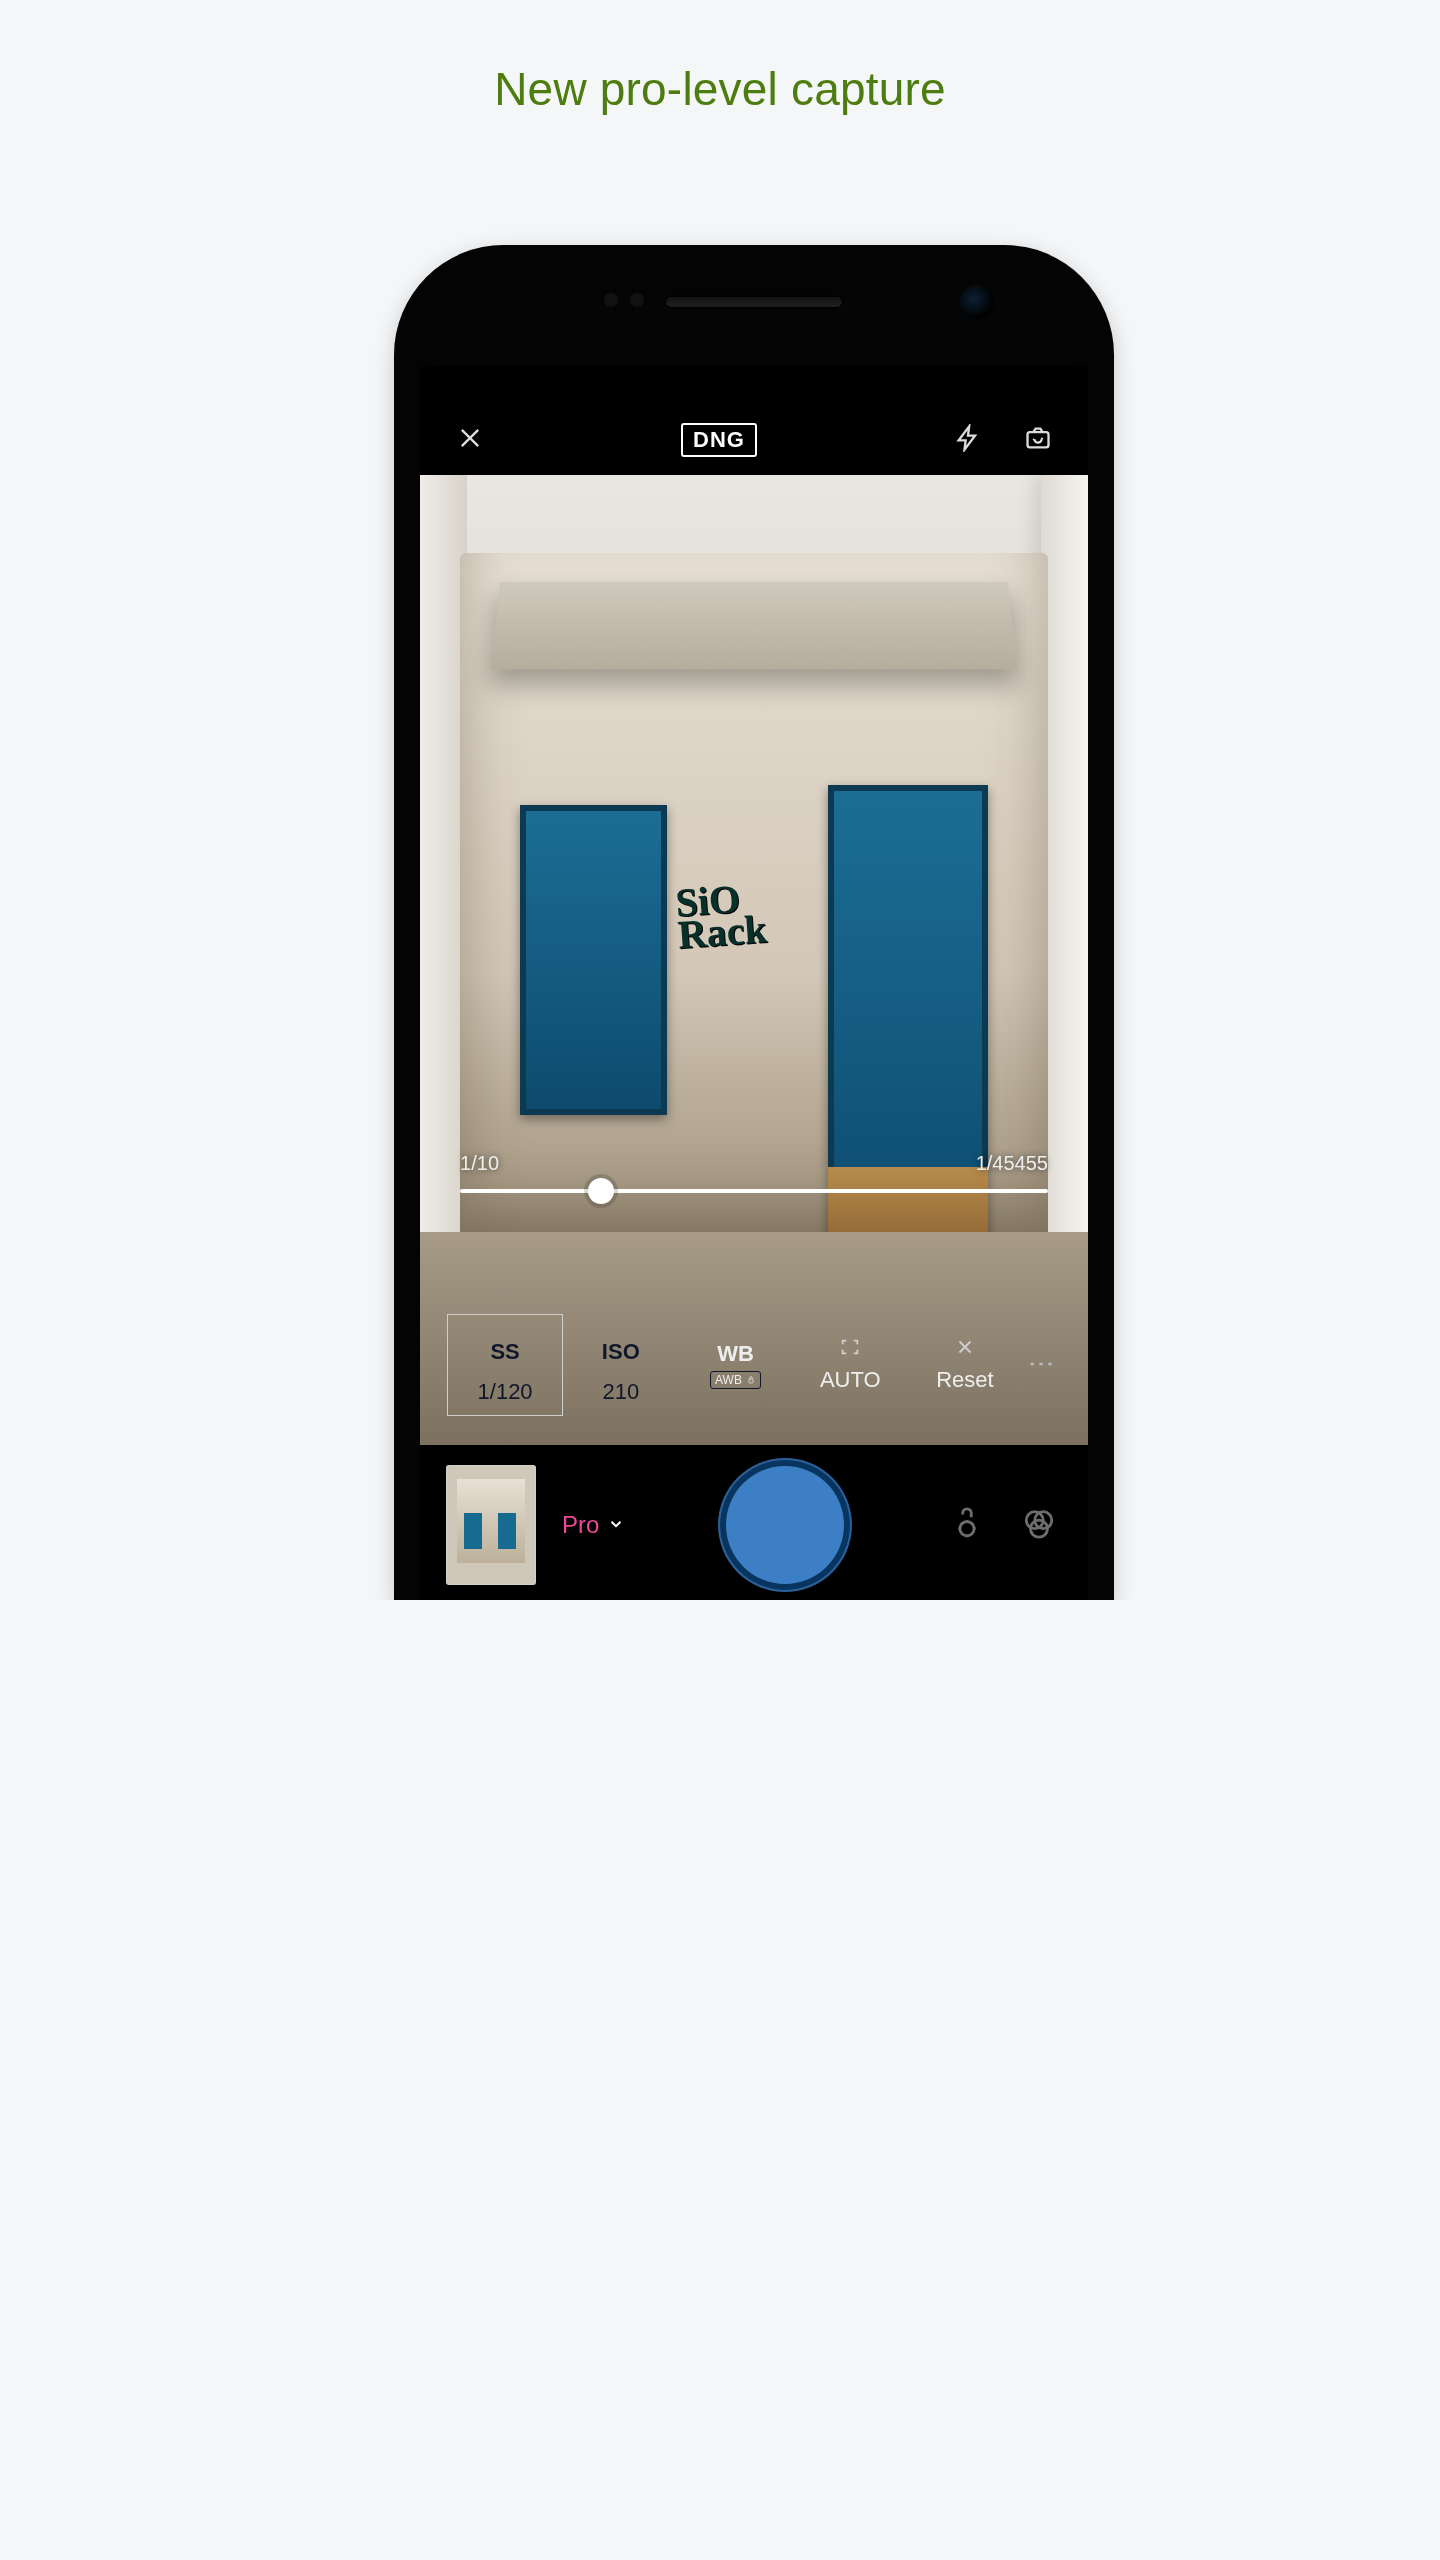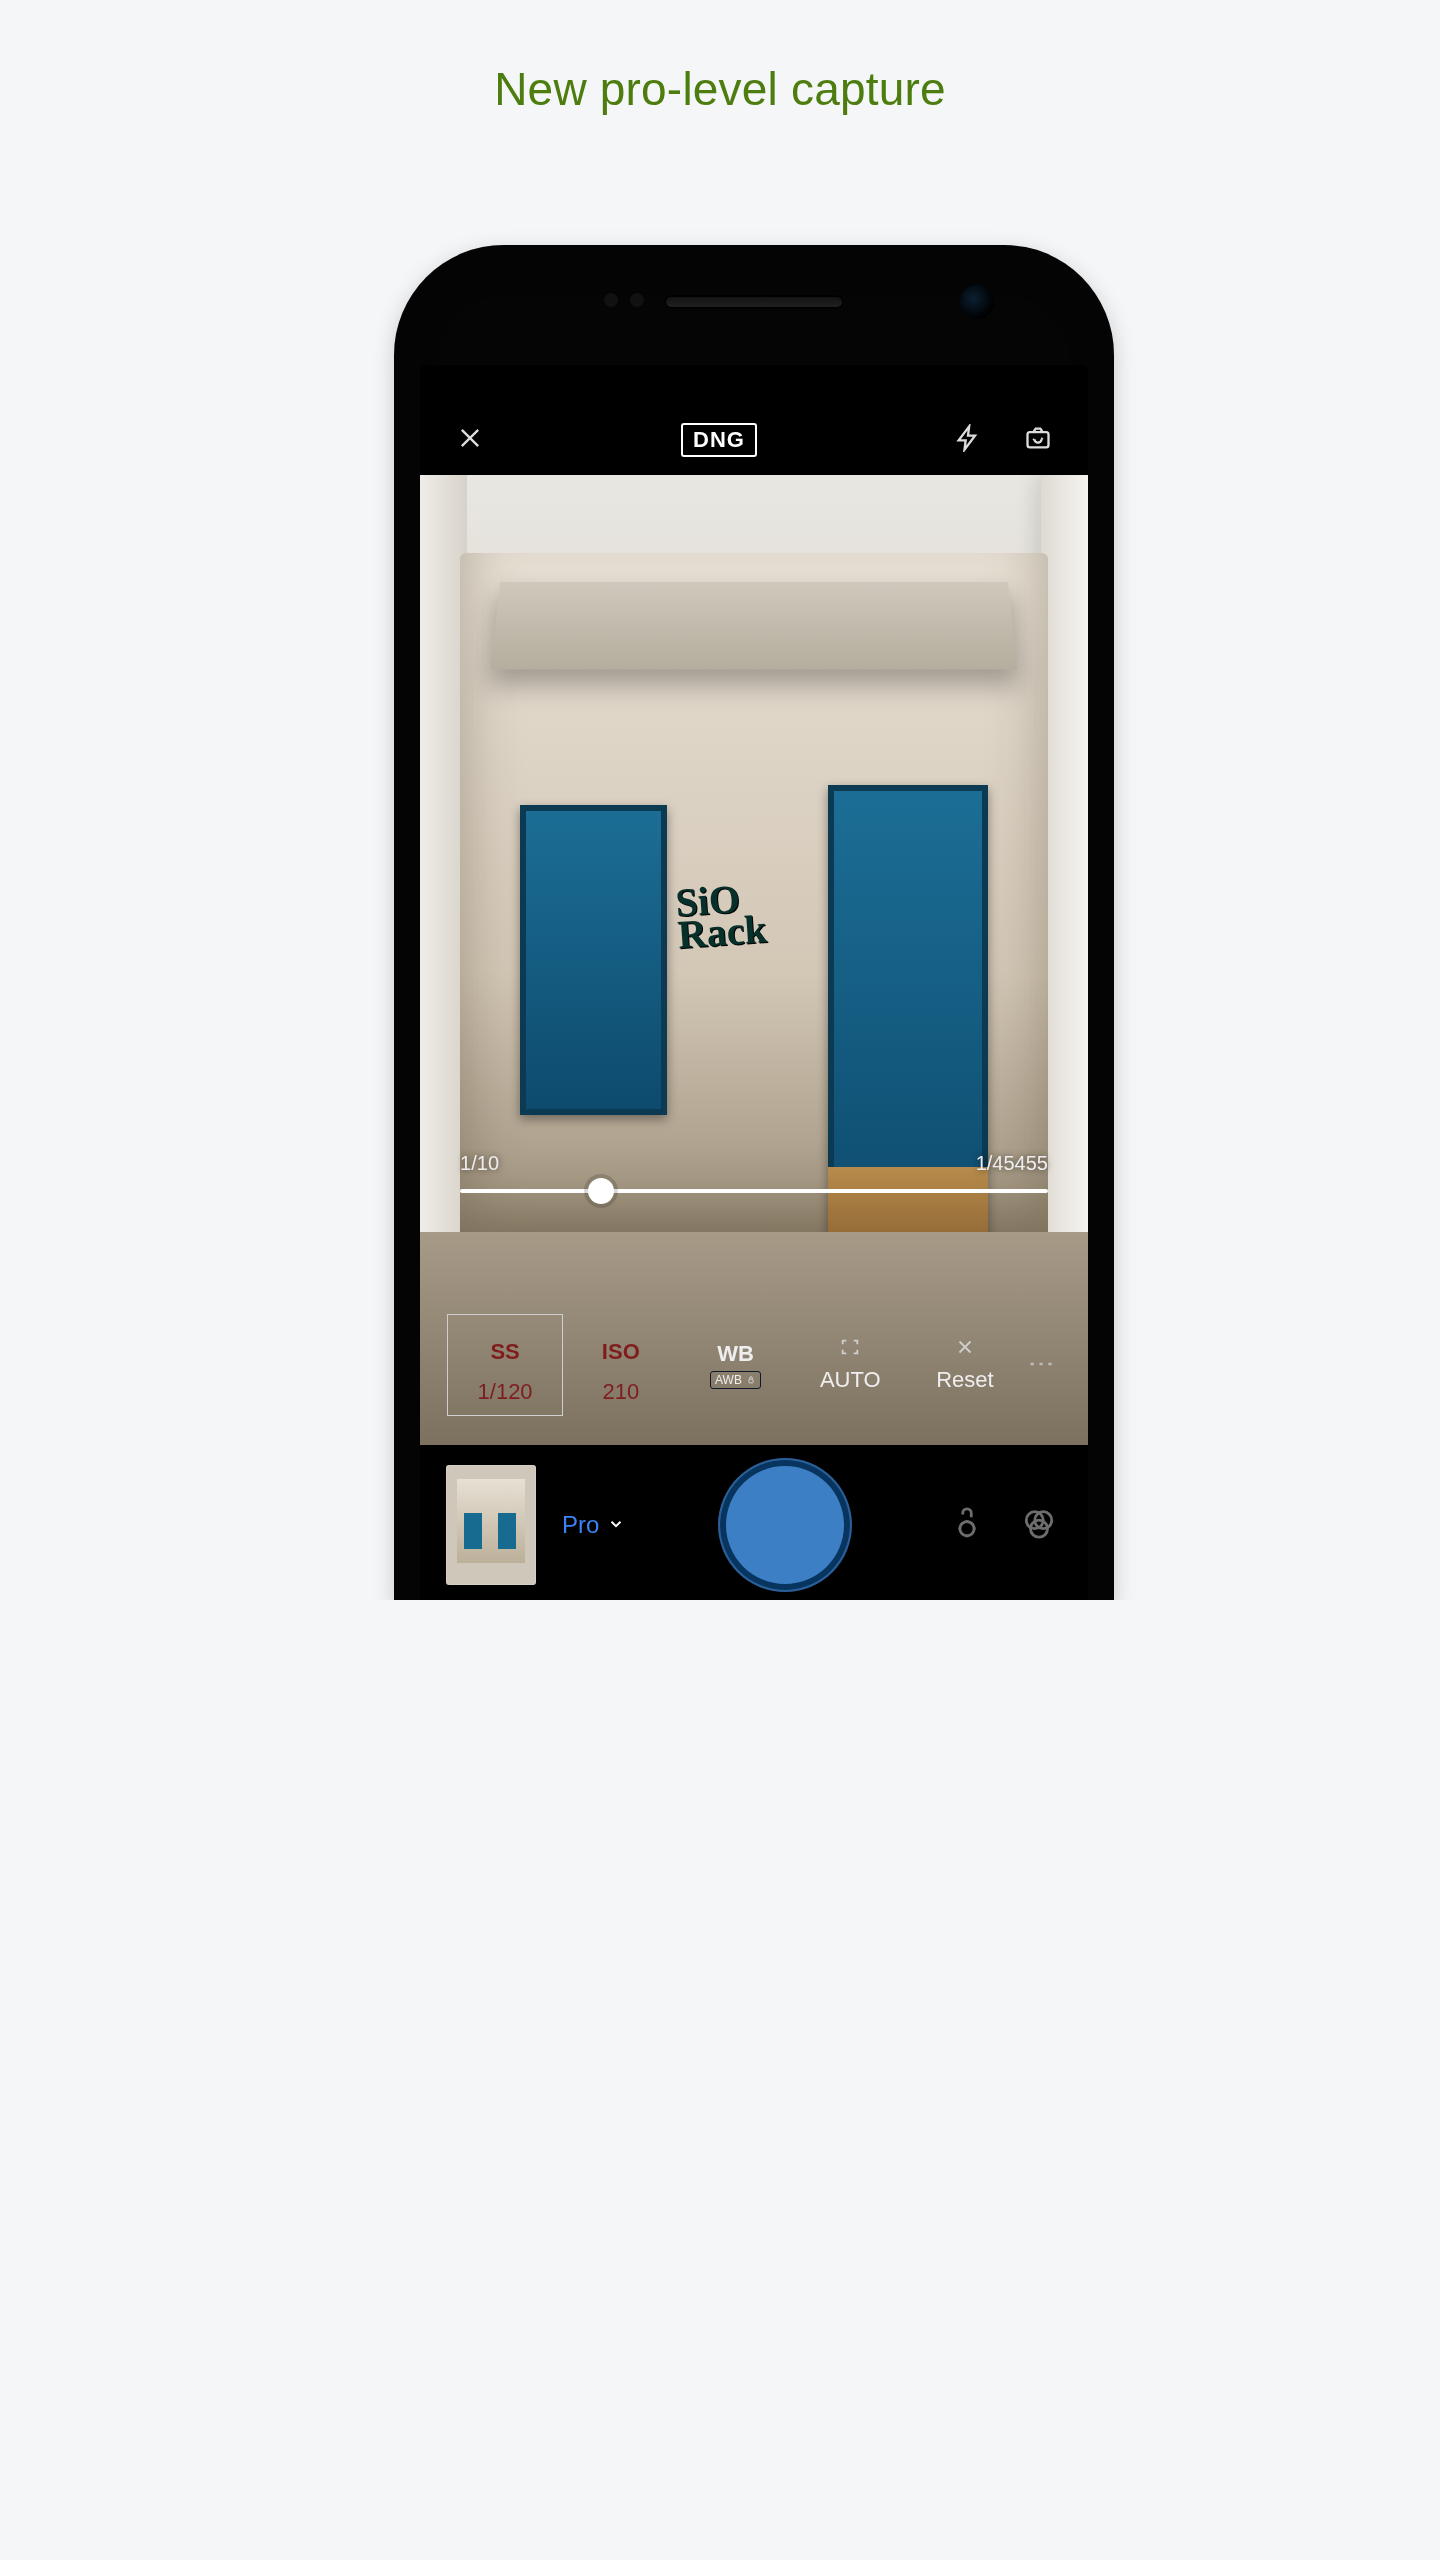--- a/index.html
+++ b/index.html
@@ -160,41 +160,41 @@
   .param-row {
     position:absolute; left:4%; right:4%; bottom:3%;
     display:flex; align-items:stretch; gap:0;
   }
   .param {
     flex:1; display:flex; flex-direction:column; align-items:center; justify-content:center;
     padding:10px 4px; color:#eee; font-size:20px;
   }
   .param .p-title{ font-weight:600; font-size:22px; }
   .param .p-sub{ font-size:22px; margin-top:4px; color:#eee;}
-  .param.accent .p-title, .param.accent .p-sub { color:#7f1d1d;margin-top:14px; }
+  .param.accent .p-title, .param.accent .p-sub { color:#0f172a;margin-top:14px; }
   .param.selected { border:1.5px solid #cfcfcf; }
   .param .awb-chip{
     display:inline-flex; align-items:center; gap:4px;
     font-size:12px; border:1px solid #0f172a; padding:1px 4px; border-radius:3px; margin-top:4px;
   }
   .param.icon-only{ color:#bdbdbd; }
   .param.icon-only svg{ width:22px; height:22px; stroke:#cfcfcf; fill:none; stroke-width:2;}
   .kebab { color:#bbb; font-size:26px; letter-spacing:2px; writing-mode:vertical-rl;}
   
   .bottombar{
     height:160px; background:#000; display:flex; align-items:center; padding:0 26px; gap:26px;
   }
   .thumb {
     width:90px; height:120px; background:#cfc7ba; position:relative; border-radius:3px; overflow:hidden;
     box-shadow: inset 0 0 0 1px rgba(255,255,255,0.15);
   }
   .thumb::before{content:"";position:absolute;left:12%;right:12%;top:12%;bottom:18%;background:linear-gradient(#e7e0d4,#bcb09a);}
   .thumb::after{content:"";position:absolute;left:20%;width:20%;top:40%;bottom:30%;background:#176a90;box-shadow:34px 0 0 0 #176a90;}
   .mode-picker{
-    display:flex; align-items:center; gap:8px; color:#3b82f6; font-size:24px; font-weight:500;
+    display:flex; align-items:center; gap:8px; color:#ec4899; font-size:24px; font-weight:500;
   }
   .mode-picker svg{width:18px;height:18px;stroke:#fff;fill:none;stroke-width:2.5;}
   .shutter {
     width:130px; height:130px; border-radius:50%;
     background:#3d7fc4; margin:0 10px;
     box-shadow: 0 0 0 6px #07355f inset, 0 0 0 2px #2a5f97;
     flex-shrink:0;
   }
   .spacer{flex:1;}
   .ghost-icon{ width:46px; height:46px; display:flex; align-items:center; justify-content:center;}

